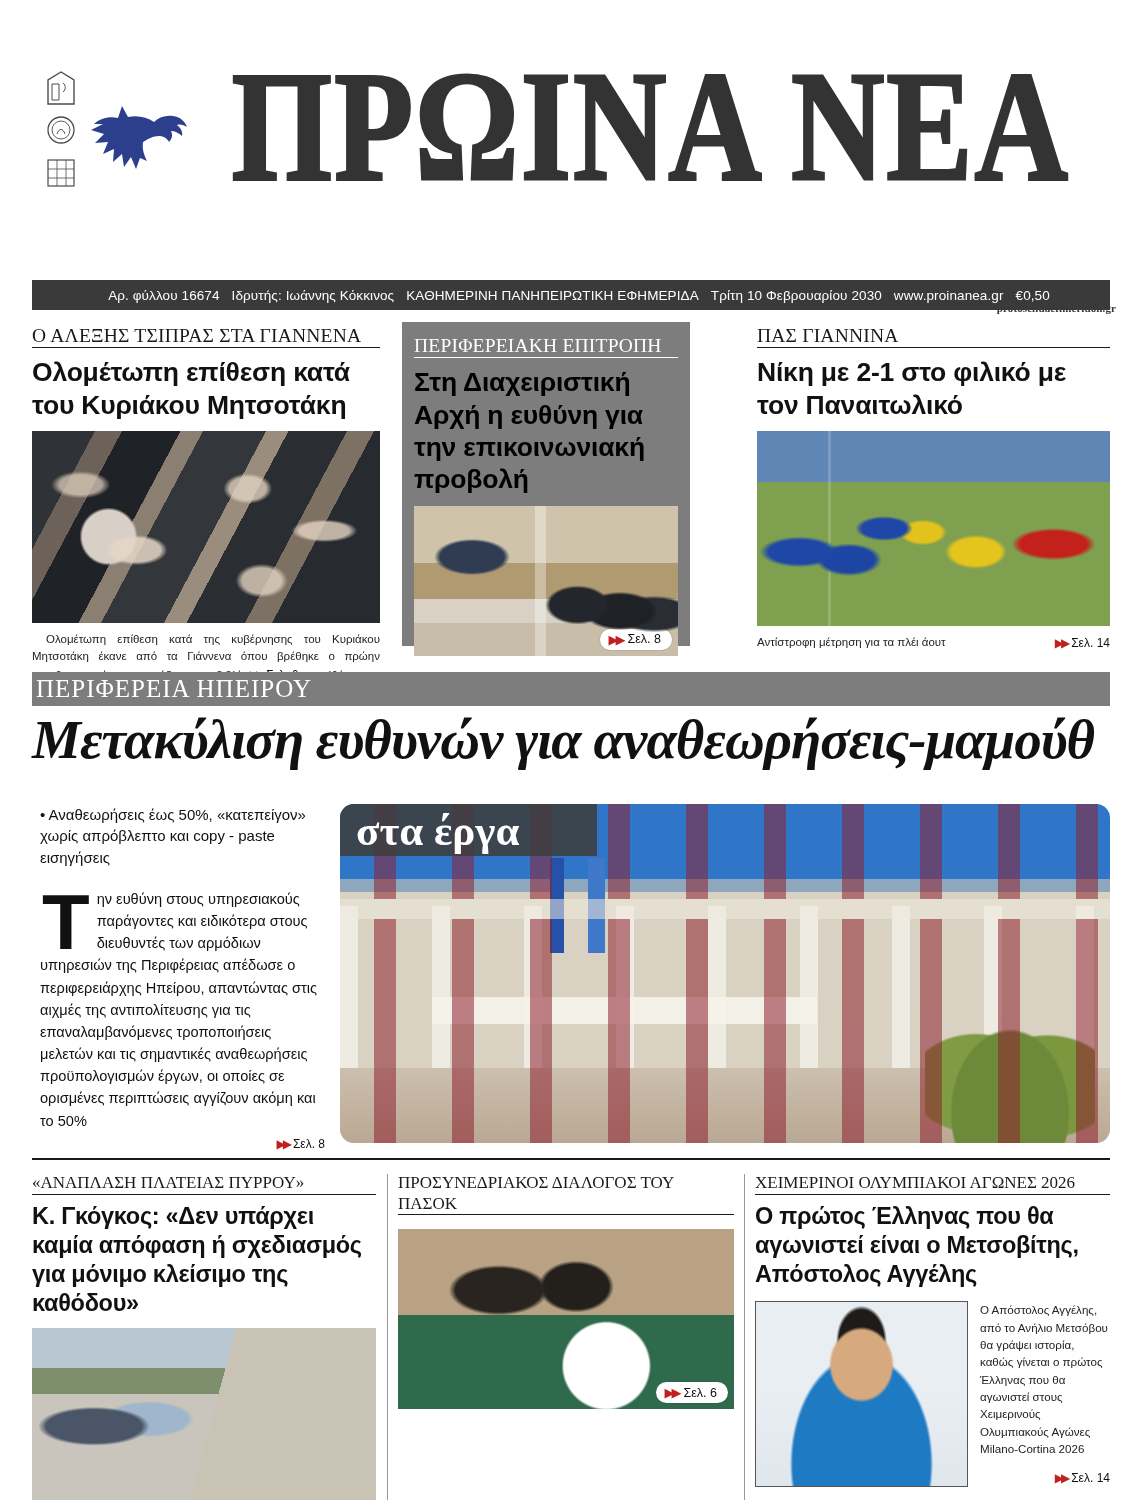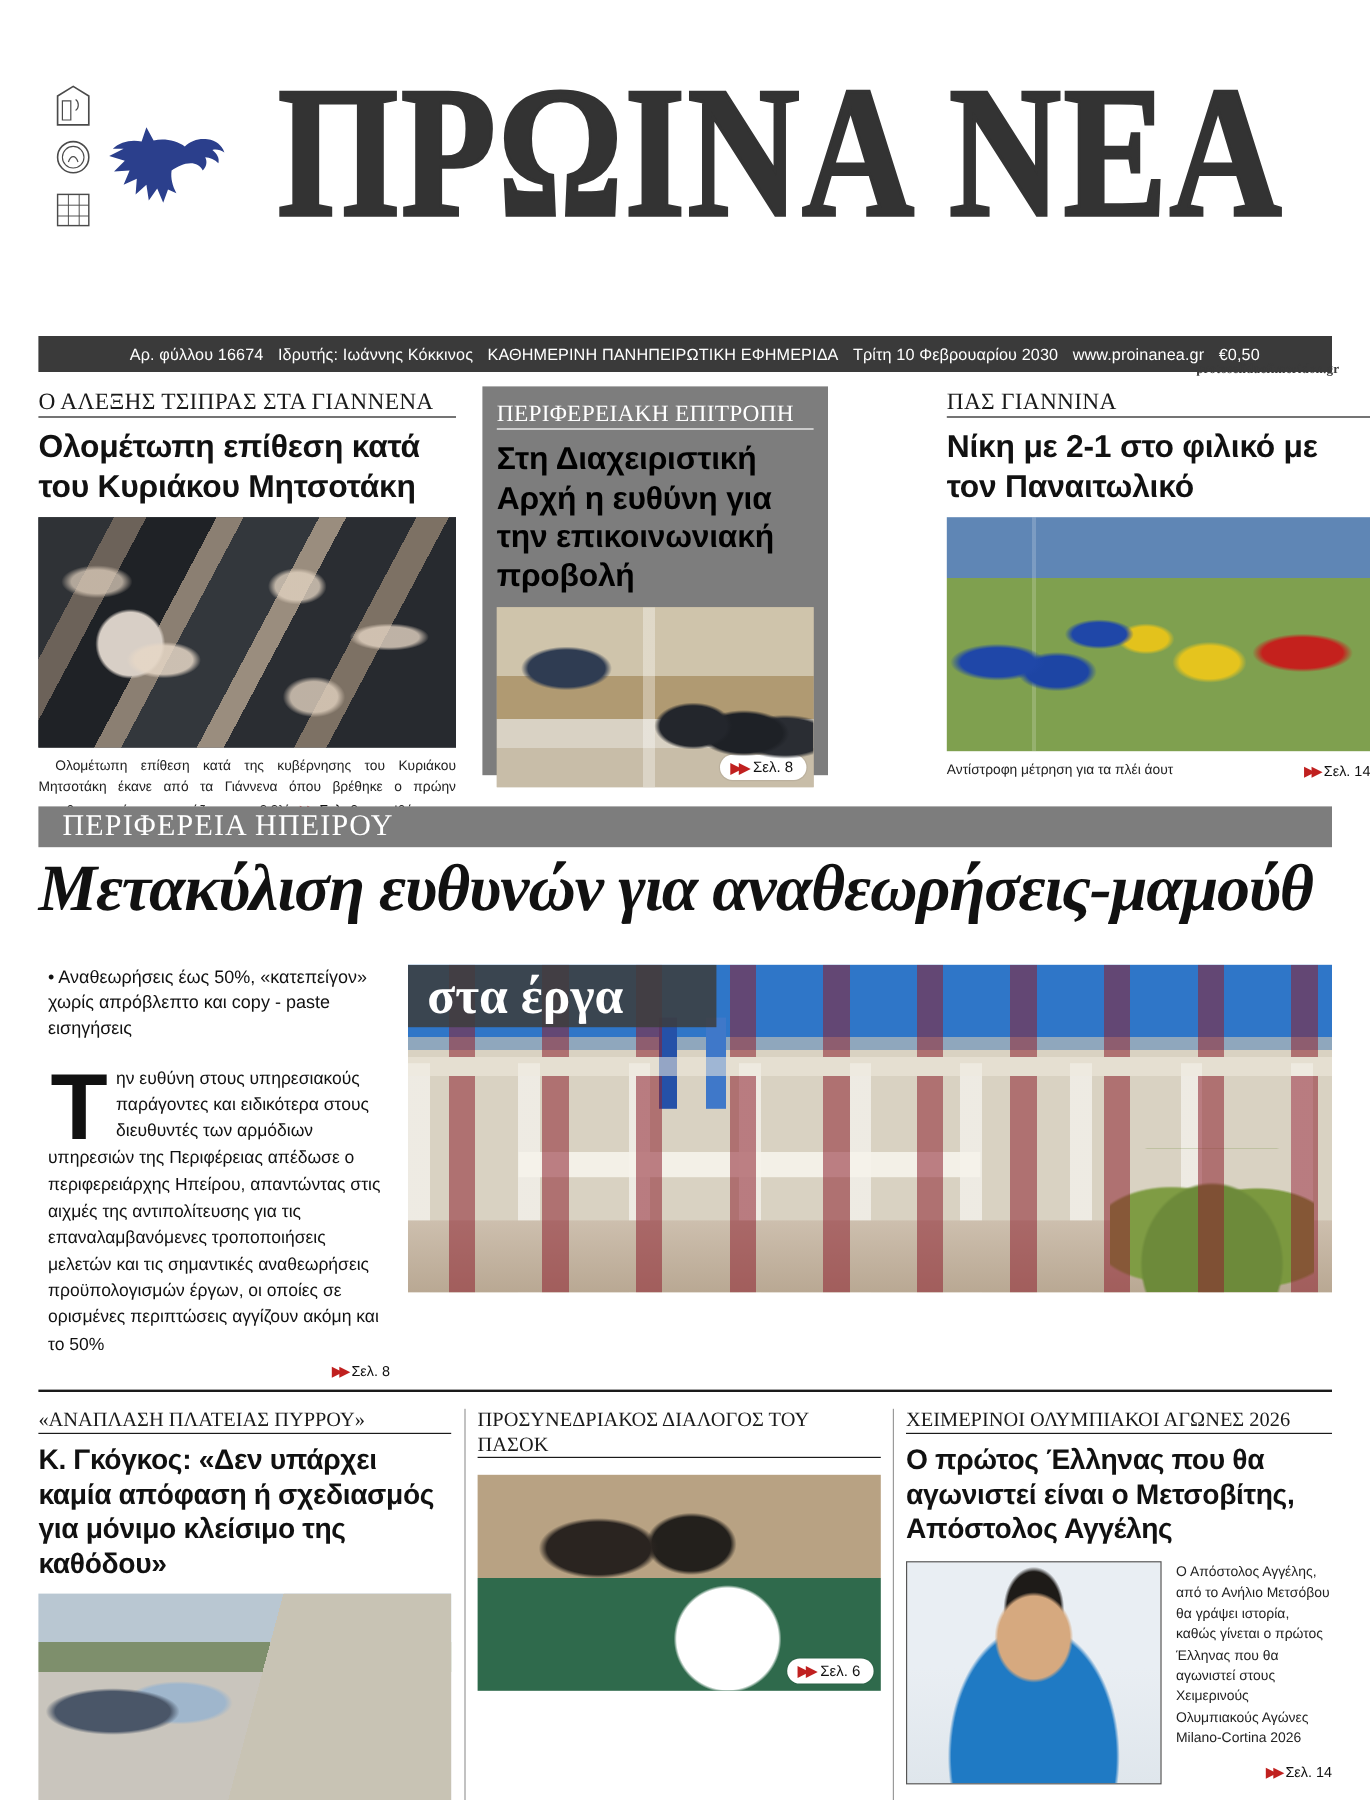--- a/index.html
+++ b/index.html
@@ -46,21 +46,21 @@
     font-family:"Liberation Serif", serif;
     font-weight:700; font-size:11px; color:#3a3a3a;
     letter-spacing:.1px;
   }
 
   
   .toprow { position:absolute; left:32px; top:260px; width:1078px; height:330px; }
   .col { position:absolute; top:0; }
   .col-a { left:0;    width:348px; }
   .col-b { left:370px; width:288px; }
-  .col-c { left:725px; width:353px;margin-left:32px; }
+  .col-c { left:725px; width:353px; }
 
   .kicker {
     font-family:"Liberation Serif", serif;
     font-size:19.5px; color:#1a1a1a; letter-spacing:.2px;
     white-space:nowrap; line-height:1.15;
   }
   .kicker-rule { border-bottom:1.6px solid #1a1a1a; margin-top:3px; }
 
   .headline {
     font-family:"Liberation Sans", sans-serif;
@@ -91,21 +91,21 @@
   
   .graypanel { background:#7d7d7d; padding:10px 12px 12px 12px; }
   .graypanel .kicker { color:#ffffff; }
   .graypanel .kicker-rule { border-bottom:1.6px solid #ffffff; }
   .graypanel .headline { color:#000000; }
 
   
   .mainband {
     position:absolute; left:32px; top:610px; width:1078px; height:34px;
     background:#7d7d7d; color:#fff;
-    display:flex; align-items:center; padding-left:20px;
+    display:flex; align-items:center; padding-left:4px;
   }
   .mainband span {
     font-family:"Liberation Serif", serif;
     font-size:25px; letter-spacing:1px;
   }
   .mainhead {
     position:absolute; left:32px; top:648px; width:1078px;
     font-family:"Liberation Serif", serif;
     font-weight:700; font-style:italic;
     font-size:55px; color:#111; line-height:1.08;
@@ -121,22 +121,22 @@
     text-align:left;
   }
   .lead-body::first-letter {
     float:left; font-size:78px; line-height:.78; font-weight:700;
     padding:4px 7px 0 2px; font-family:"Liberation Sans", sans-serif;
   }
   .lead-ref { margin-top:2px; text-align:right; }
 
   
   .hero {
-    position:absolute; left:340px; top:742px; width:770px; height:273px;
-    overflow:hidden; background:#8aa6c0;
+    position:absolute; left:340px; top:742px; width:770px; height:339px;
+    overflow:hidden; background:#8aa6c0;border-radius:14px;
   }
   .hero-tag {
     position:absolute; left:0; top:0; width:257px; height:52px;
     background:rgba(60,60,60,.86);
     display:flex; align-items:center; padding-left:16px; z-index:4;
   }
   .hero-tag span {
     font-family:"Liberation Serif", serif;
     font-weight:700; color:#fff; font-size:43px; line-height:1;
   }

